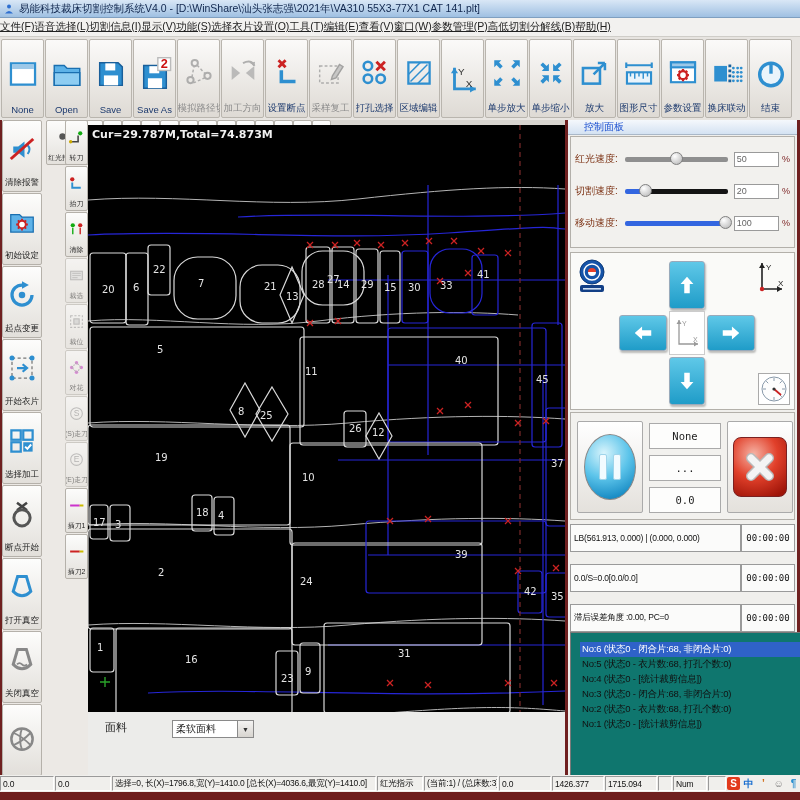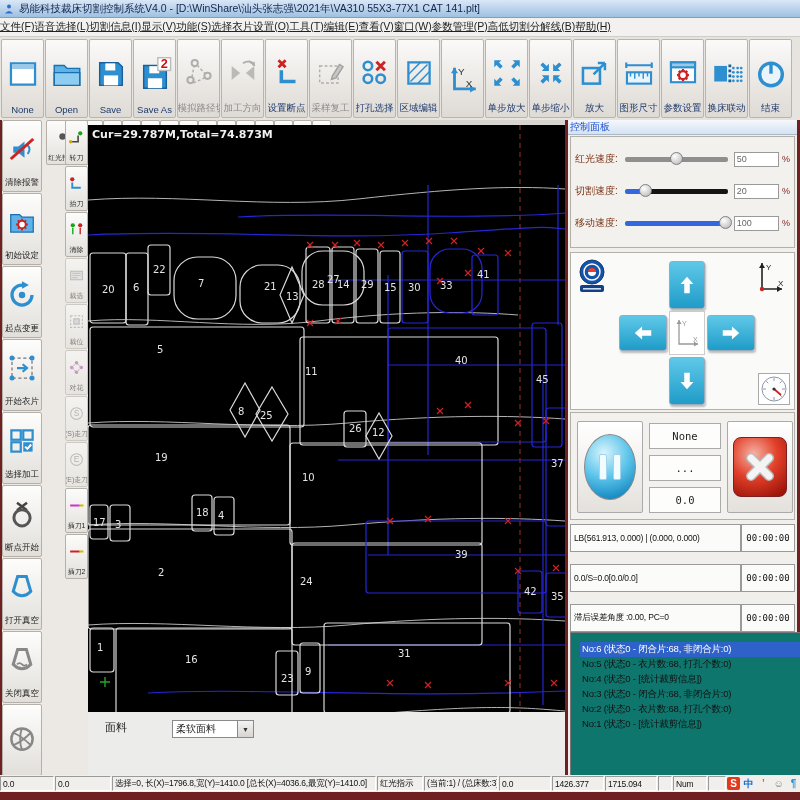--- a/index.html
+++ b/index.html
@@ -45,21 +45,21 @@
     display:flex;align-items:center;font-size:10px;color:#222;box-sizing:border-box;}
   #fabric-select .val{flex:1;padding-left:3px;white-space:nowrap;overflow:hidden;}
   #fabric-select .dd{width:15px;height:16px;background:linear-gradient(#f4f3f2,#d8d5d0);border-left:1px solid #8a8a8a;
     display:flex;align-items:center;justify-content:center;font-size:7px;color:#333;}
   
   .maroon{position:absolute;background:#6f2020;}
   
   #rpanel{position:absolute;left:568px;top:120px;width:229px;height:655px;background:#f0efec;box-sizing:border-box;
     font-size:10px;color:#222;}
   #cp-title{height:14px;background:linear-gradient(#f5f8fc,#d4e2f2);border-bottom:1px solid #aab8c8;
-    color:#1a4fd0;font-size:10px;padding-left:2px;display:flex;align-items:center;}
+    color:#1a4fd0;font-size:10px;padding-left:16px;display:flex;align-items:center;}
   .grp{border:1px solid #b3b0aa;background:#f2f1ee;box-sizing:border-box;}
   #sliders{position:absolute;left:2px;top:16px;width:225px;height:112px;padding:6px 4px 0;}
   .sl-row{display:flex;align-items:center;height:32px;}
   .sl-label{width:52px;color:#7a2f10;font-size:10px;white-space:nowrap;}
   .sl-track{position:relative;width:112px;height:5px;border-radius:2px;margin:0 6px 0 2px;}
   .sl-thumb{position:absolute;top:-4.5px;width:13px;height:13px;border-radius:50%;
     background:radial-gradient(circle at 35% 30%,#ffffff,#c9c9c9 70%,#9a9a9a);border:1px solid #808080;box-sizing:border-box;}
   .sl-val{width:49px;height:15px;background:#fff;border:1px solid #9a9a9a;font-size:9px;color:#666;
     display:flex;align-items:center;padding-left:2px;box-sizing:border-box;}
   .sl-unit{color:#7a1f1f;font-size:9px;margin-left:3px;}

